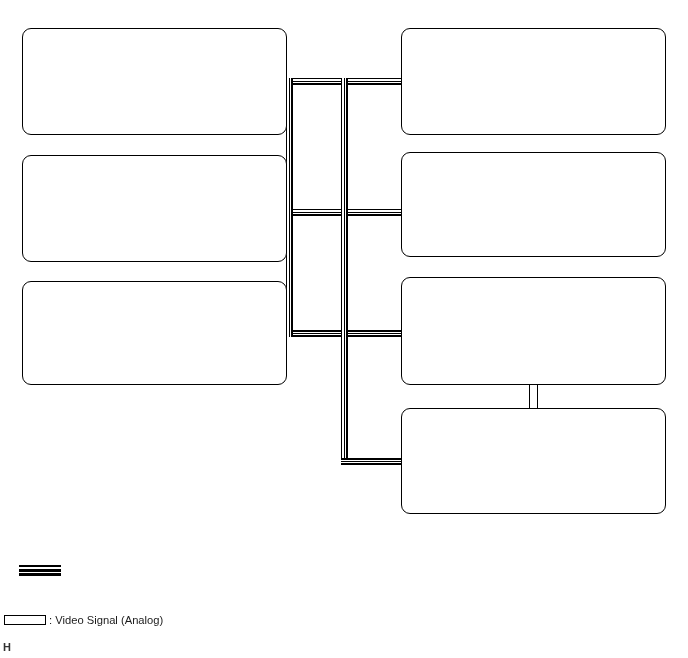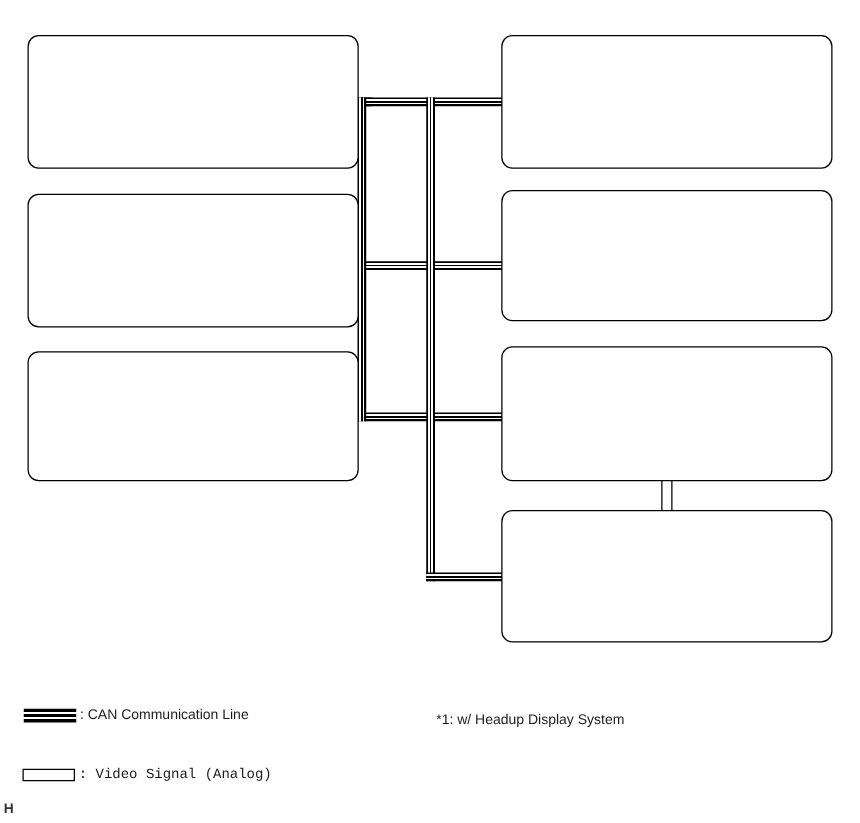--- a/index.html
+++ b/index.html
@@ -134,25 +134,23 @@
   <div class="node-label" style="left:420px;top:171px;width:240px;">Combination Meter Assembly</div>
 
   <div class="node" style="left:401px;top:277px;width:265px;height:108px;"></div>
   <div class="node-label" style="left:415px;top:294px;width:245px;">Radio and Display Receiver Assembly</div>
 
   <div class="node" style="left:401px;top:408px;width:265px;height:106px;"></div>
   <div class="node-label" style="left:420px;top:425px;width:245px;">Rear Television Camera Assembly*2</div>
 
   <div class="legend-row" style="left:19px;top:565px;">
     <span class="legend-can"></span>
-    <span class="legend-text">: CAN Communication Line</span>
   </div>
 
-  <div class="legend-row" style="left:18px;top:613px;font-family:Liberation Mono, monospace;">
+  <div class="legend-row" style="left:4px;top:613px;">
     <span class="legend-vid"></span>
     <span class="legend-text">: Video Signal (Analog)</span>
   </div>
 
-  <div class="note" style="left:349px;top:569px;">*1: w/ Headup Display System</div>
 
   <div class="corner-mark" style="left:3px;top:641px;">H</div>
 
 </div>
 
 </body></html>

